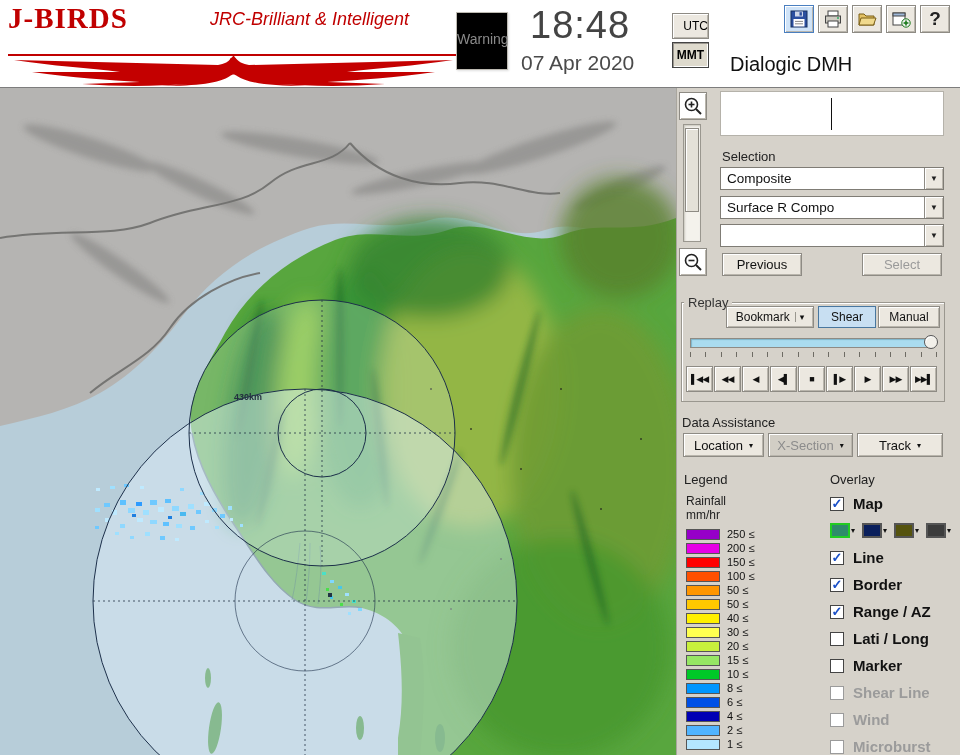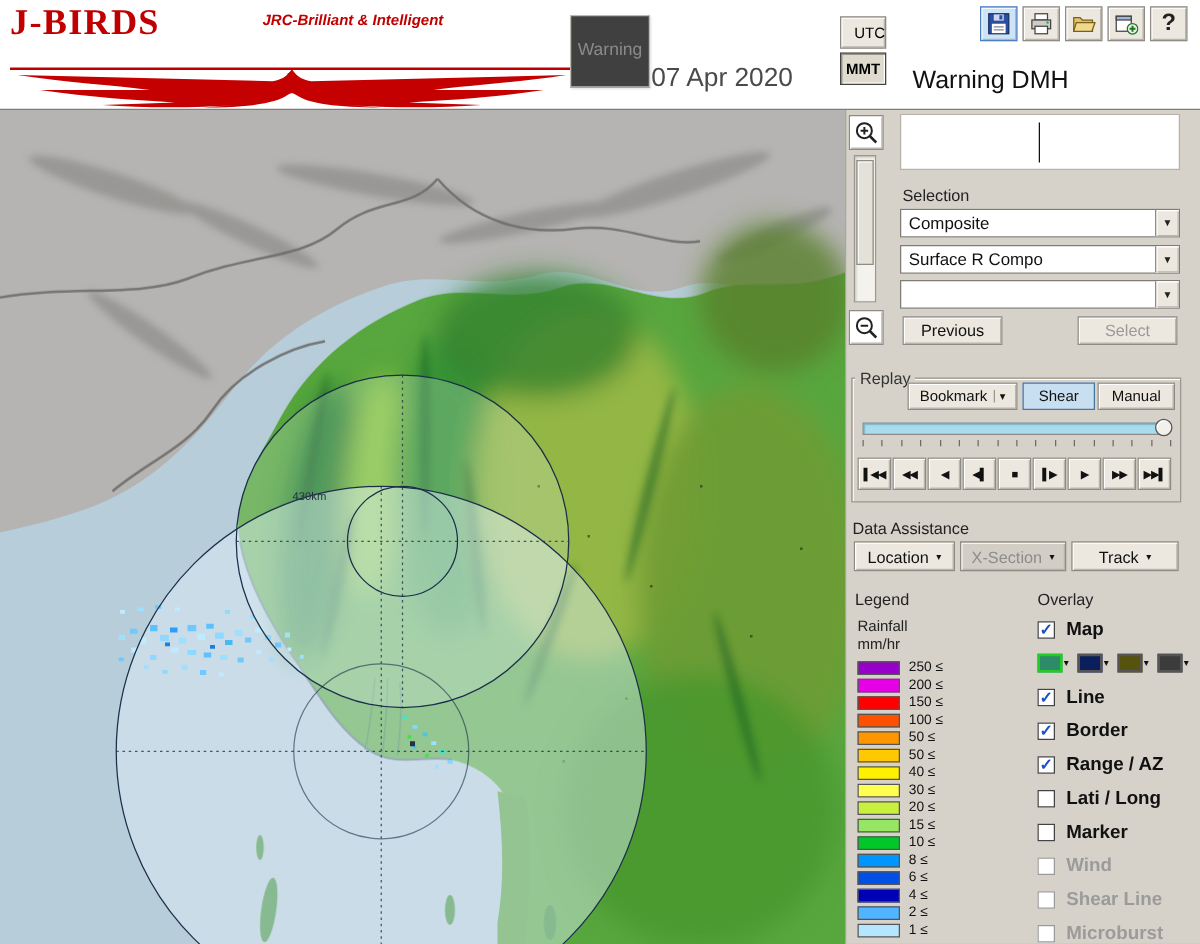--- a/index.html
+++ b/index.html
@@ -4,44 +4,44 @@
 <style>
   * { box-sizing: border-box; margin: 0; padding: 0; }
   body { font-family: "Liberation Sans", sans-serif; background:#888; }
   .app { position:relative; width:960px; height:755px; background:#d6d2ca; overflow:hidden; }
 
   
   .header { position:absolute; left:0; top:0; width:960px; height:88px; background:#fff; border-bottom:1px solid #7d7d7d; }
   .logo { position:absolute; left:8px; top:2px; width:452px; height:84px; }
   .logo-title { position:absolute; left:0; top:0; font-family:"Liberation Serif", serif; font-weight:700; font-size:29px; color:#c00000; letter-spacing:1px; }
   .logo-sub { position:absolute; left:202px; top:7px; width:246px; color:#c00000; }
-  .logo-sub .l1 { font-size:12px; font-weight:700; font-style:italic; padding-bottom:2px; }
+  .logo-sub .l1 { font-size:18px; font-weight:400; font-style:italic; padding-bottom:2px; }
   .logo-sub .l2 { font-size:14px; font-weight:700; letter-spacing:2px; border-top:1.5px solid #c00000; padding-top:2px; }
   .logo-underline { position:absolute; left:0; top:52px; width:448px; height:2px; background:#c00000; }
   .eagle { position:absolute; left:2px; top:53px; }
 
-  .warning-box { position:absolute; left:456px; top:12px; width:64px; height:58px; background:#404040; border:1px solid #bdbab2; box-shadow:1px 1px 2px rgba(0,0,0,.12); text-align:center; }
+  .warning-box { position:absolute; left:456px; top:12px; width:52px; height:58px; background:#000000; border:1px solid #bdbab2; box-shadow:1px 1px 2px rgba(0,0,0,.12); text-align:center; }
   .warning-box span { display:inline-block; margin-top:18px; font-size:14px; color:#8a8a8a; }
 
   .clock-time { position:absolute; left:530px; top:4px; font-size:38px; color:#444; letter-spacing:1px; }
   .clock-date { position:absolute; left:521px; top:51px; font-size:21px; color:#4a4a4a; }
 
   .b3d { background:#ece8e0; border:1px solid #8e8b84; box-shadow: inset 1px 1px 0 #fff, inset -1px -1px 0 #b9b5ac; font-family:"Liberation Sans",sans-serif; cursor:default; }
   .pressed { background:#dedacd; border:1px solid #444; box-shadow: inset 1px 1px 0 #9a968e, inset -1px -1px 0 #fff; }
   .tz-utc { position:absolute; left:672px; top:13px; width:37px; height:26px; font-size:12px;text-align:right; }
   .tz-mmt { position:absolute; left:672px; top:42px; width:37px; height:26px; font-size:12px; font-weight:700; }
   .station { position:absolute; left:730px; top:53px; font-size:20px; color:#111; }
 
   .toolbar { position:absolute; right:10px; top:5px; display:flex; gap:4px; }
   .tool-btn { width:30px; height:28px; display:flex; align-items:center; justify-content:center; }
   .tool-btn.active { background:#cfe3f8; border:1px solid #4a7fc0; }
   .help-glyph { font-size:19px; font-weight:700; color:#222; }
 
   
-  .map-wrap { position:absolute; left:0; top:88px; width:676px; height:667px; background:#bfd3dd; }
+  .map-wrap { position:absolute; left:0; top:88px; width:676px; height:667px; background:#bfd3dd;font-weight:bold; }
 
   
   .panel { position:absolute; left:676px; top:88px; width:284px; height:667px; background:#d6d2ca; border-left:1px solid #a9a69e; }
   .zoom-btn { position:absolute; width:28px; height:28px; background:#fff; display:flex; align-items:center; justify-content:center; }
   .zoom-in { left:679px; top:92px; }
   .zoom-out { left:679px; top:248px; }
   .vscroll { position:absolute; left:683px; top:124px; width:18px; height:118px; background:#f4f2ec; border:1px solid #9a978f; box-shadow: inset 1px 1px 2px #c9c6bd; }
   .vscroll-thumb { position:absolute; left:1px; top:3px; width:14px; height:84px; background:#e4e1d8; border:1px solid #8e8b84; box-shadow: inset 1px 1px 0 #fff; }
 
   .text-input { position:absolute; left:720px; top:91px; width:224px; height:45px; background:#fff; border:1px solid #b5b2aa; }
@@ -109,20 +109,21 @@
       <svg class="eagle" width="446" height="32" viewBox="0 0 446 32">
         <path fill="#c40000" d="M223,1 C219,7 214,9 208,10 L4,5 C42,11 80,13 110,17 L22,17 C62,23 100,25 130,27 L72,29 C112,32 150,31 180,29 L152,31 C187,31 210,28 220,21 C223,19 224,19 227,21 C237,28 260,31 295,31 L267,29 C297,31 335,32 375,29 L317,27 C347,25 385,23 425,17 L337,17 C367,13 405,11 443,5 L239,10 C233,9 228,7 224,1 Z"></path>
         <circle cx="223" cy="6" r="3.4" fill="#c40000"></circle>
       </svg>
     </div>
 
     <div class="warning-box">
       <span>Warning</span>
     </div>
 
+    <div class="clock-time">18:48</div>
     <div class="clock-date">07 Apr 2020</div>
 
     <button class="b3d tz-utc">UTC</button>
     <button class="b3d pressed tz-mmt">MMT</button>
 
     <div class="toolbar">
       <button class="b3d tool-btn active">
         <svg width="20" height="20" viewBox="0 0 20 20">
           <rect x="2" y="2" width="16" height="16" fill="#2b4fa0" stroke="#17305f"></rect>
           <rect x="6" y="2.5" width="8" height="5" fill="#cfd8ea"></rect>
@@ -153,21 +154,21 @@
           <circle cx="15" cy="14" r="4.2" fill="#efefef" stroke="#1a7a1a"></circle>
           <line x1="15" y1="11.6" x2="15" y2="16.4" stroke="#1a7a1a" stroke-width="1.6"></line>
           <line x1="12.6" y1="14" x2="17.4" y2="14" stroke="#1a7a1a" stroke-width="1.6"></line>
         </svg>
       </button>
       <button class="b3d tool-btn">
         <span class="help-glyph">?</span>
       </button>
     </div>
 
-    <div class="station">Warning DMH</div>
+    <div class="station">Dialogic DMH</div>
   </div>
 
   <div class="map-wrap">
     <svg width="676" height="667" viewBox="0 0 676 667">
       <defs>
         <filter id="b3" x="-40%" y="-40%" width="180%" height="180%">
             <feGaussianBlur stdDeviation="3"></feGaussianBlur>
           </filter>
         <filter id="b10" x="-40%" y="-40%" width="180%" height="180%">
             <feGaussianBlur stdDeviation="10"></feGaussianBlur>
@@ -522,25 +523,25 @@
       <div class="ov-row">
         <span class="cb"></span>
         <span class="ov-lb">Lati / Long</span>
       </div>
       <div class="ov-row">
         <span class="cb"></span>
         <span class="ov-lb">Marker</span>
       </div>
       <div class="ov-row disabled">
         <span class="cb"></span>
-        <span class="ov-lb">Wind</span>
+        <span class="ov-lb">Shear Line</span>
       </div>
       <div class="ov-row disabled">
         <span class="cb"></span>
-        <span class="ov-lb">Shear Line</span>
+        <span class="ov-lb">Wind</span>
       </div>
       <div class="ov-row disabled">
         <span class="cb"></span>
         <span class="ov-lb">Microburst</span>
       </div>
     </div>
 
 </div>
 
 </body></html>

